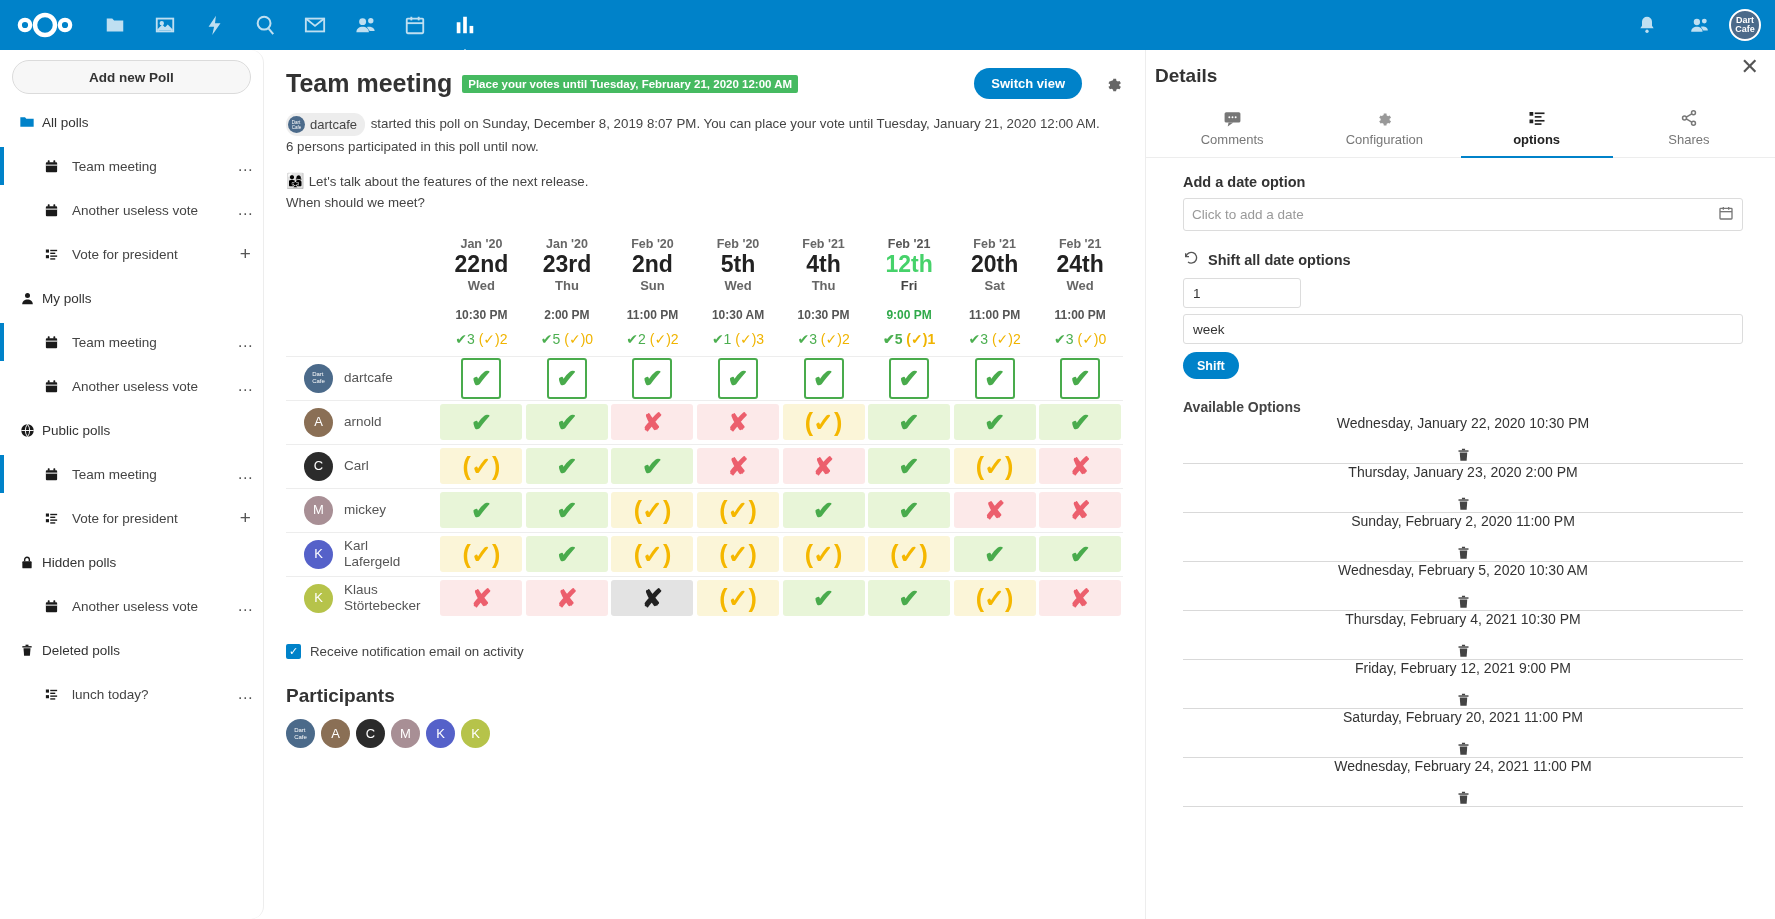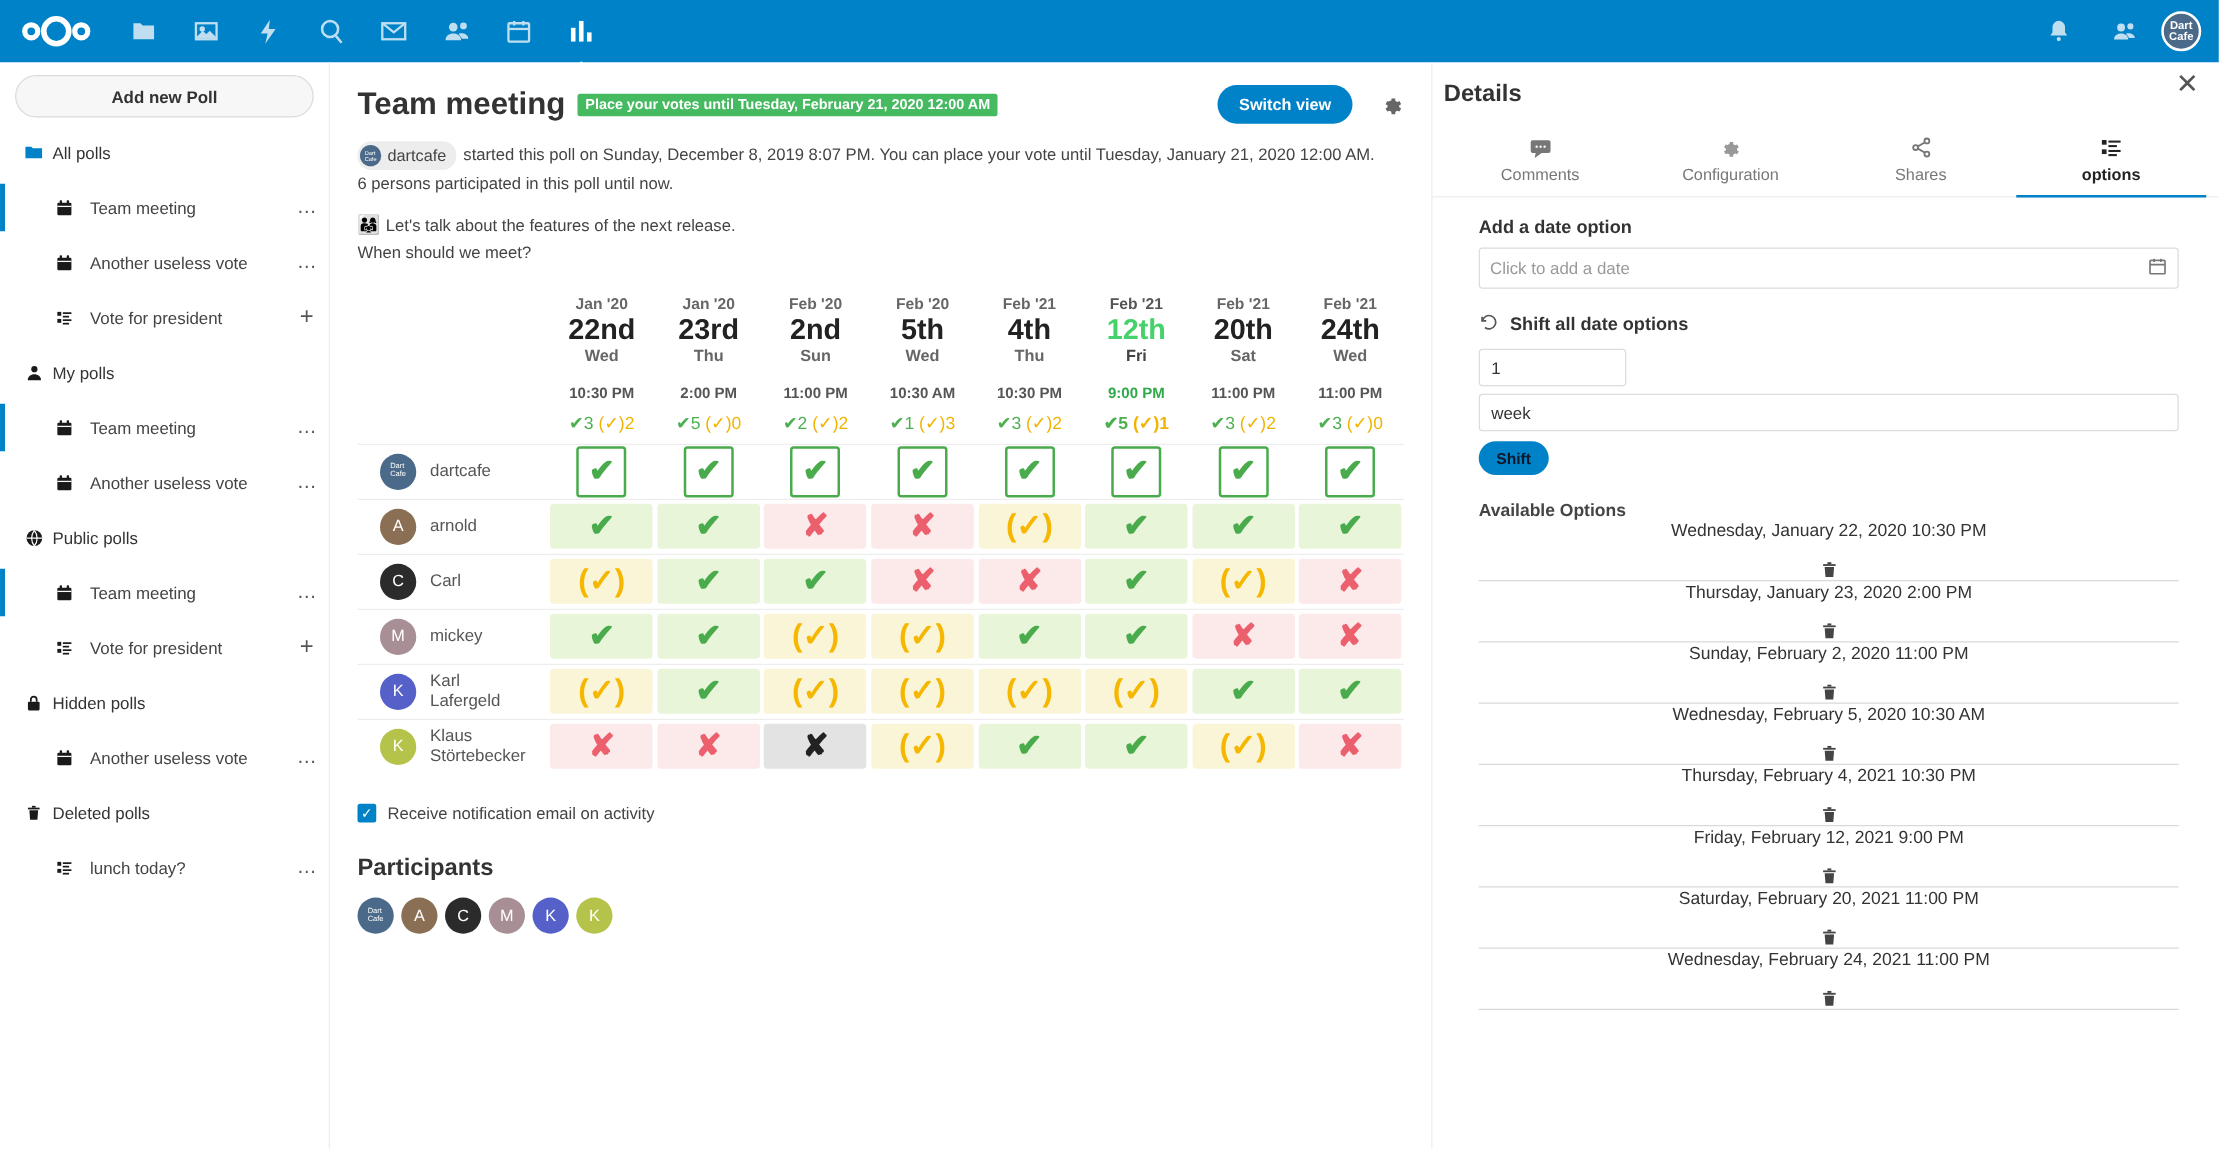--- a/index.html
+++ b/index.html
@@ -36,21 +36,21 @@
   .useravatar {
     width: 32px; height: 32px; border-radius: 50%;
     background: #4b6a8a; color: #fff; font-size: 9px; font-weight: bold;
     display: flex; align-items: center; justify-content: center;
     flex-direction: column; line-height: 9px; border: 2px solid #fff;
     overflow: hidden; text-align: center;
   }
   
   .sidebar {
     position: absolute; top: 50px; left: 0; width: 264px; height: 869px;
-    background: #fff; border-right: 1px solid #ededed; overflow: hidden;
+    background: #fff; border-right: 1px solid #ededed; overflow: hidden; border-radius: 13px;
   }
   .addpoll {
     margin: 10px 12px 6px 12px; height: 34px; border: 1px solid #dbdbdb;
     border-radius: 17px; background: #f7f7f7; display: flex;
     align-items: center; justify-content: center; font-size: 13.5px;
     font-weight: bold; color: #333; cursor: pointer;
   }
   .navgroup-head {
     display: flex; align-items: center; height: 44px; padding-left: 12px;
     font-size: 13.5px; color: #333; cursor: pointer;
@@ -208,21 +208,21 @@
     margin-top: 9px; width: 118px; height: 30px; border: 1px solid #dcdcdc;
     border-radius: 3px; display: flex; align-items: center; padding: 0 9px;
     font-size: 13.5px; color: #333;
   }
   .unit-in {
     margin-top: 6px; height: 30px; border: 1px solid #dcdcdc;
     border-radius: 3px; display: flex; align-items: center; padding: 0 9px;
     font-size: 13.5px; color: #333;
   }
   .shiftbtn {
-    margin-top: 8px; background: #0082c9; color: #0f172a; border: none;
+    margin-top: 8px; background: #0082c9; color: #ffffff; border: none;
     border-radius: 14px; height: 27px; padding: 0 14px; font-size: 12.5px;
     font-weight: bold; cursor: pointer; font-family: inherit;
   }
   .avail-label { margin-top: 20px; font-size: 14px; font-weight: bold; color: #444; }
   .optrow {
     display: flex; align-items: center; height: 49px;
     border-bottom: 1px solid #d9d9d9; font-size: 14px; color: #333; flex-direction: column;
   }
   .optrow .txt { flex: 1; }
   .optrow .del { width: 26px; display: flex; justify-content: center; cursor: pointer; }
@@ -895,43 +895,43 @@
       </div>
       <div class="det-tab">
         <div class="ti">
           <svg width="18" height="18" viewBox="0 0 24 24" fill="#999">
             <path d="M12 8.4a3.6 3.6 0 100 7.2 3.6 3.6 0 000-7.2zm0 5.6a2 2 0 110-4 2 2 0 010 4z"></path>
             <path d="M19.4 13l2-1.2-1.8-3.1-2.2.8a7.8 7.8 0 00-1.8-1l-.3-2.4h-3.6l-.3 2.4c-.6.3-1.2.6-1.8 1l-2.2-.8L5.6 11.8l2 1.2a7.6 7.6 0 000 2l-2 1.2 1.8 3.1 2.2-.8c.6.4 1.2.8 1.8 1l.3 2.4h3.6l.3-2.4c.6-.2 1.2-.6 1.8-1l2.2.8 1.8-3.1-2-1.2c.1-.7.1-1.3 0-2z"></path>
           </svg>
         </div>
         <div class="tl">Configuration</div>
       </div>
-      <div class="det-tab">
-        <div class="ti">
-          <svg width="18" height="18" viewBox="0 0 24 24" fill="none" stroke="#777" stroke-width="2">
-            <circle cx="18" cy="5" r="2.6"></circle>
-            <circle cx="6" cy="12" r="2.6"></circle>
-            <circle cx="18" cy="19" r="2.6"></circle>
-            <path d="M8.4 10.8l7.2-4.2M8.4 13.2l7.2 4.2"></path>
-          </svg>
-        </div>
-        <div class="tl">Shares</div>
-      </div>
       <div class="det-tab active">
         <div class="ti">
           <svg width="18" height="18" viewBox="0 0 24 24" fill="#222">
             <rect x="2" y="4" width="5" height="5"></rect>
             <rect x="2" y="14" width="5" height="5"></rect>
             <rect x="9" y="4.6" width="13" height="2.2"></rect>
             <rect x="9" y="9.4" width="9" height="2.2"></rect>
             <rect x="9" y="14.6" width="13" height="2.2"></rect>
             <rect x="9" y="19" width="9" height="2.2"></rect>
           </svg>
         </div>
         <div class="tl">options</div>
+      </div>
+      <div class="det-tab">
+        <div class="ti">
+          <svg width="18" height="18" viewBox="0 0 24 24" fill="none" stroke="#777" stroke-width="2">
+            <circle cx="18" cy="5" r="2.6"></circle>
+            <circle cx="6" cy="12" r="2.6"></circle>
+            <circle cx="18" cy="19" r="2.6"></circle>
+            <path d="M8.4 10.8l7.2-4.2M8.4 13.2l7.2 4.2"></path>
+          </svg>
+        </div>
+        <div class="tl">Shares</div>
       </div>
     </div>
   <div class="det-body">
     <div class="sec-label">Add a date option</div>
     <div class="dateinput">
       <span>Click to add a date</span>
       <span class="cal">
         <svg width="16" height="16" viewBox="0 0 24 24" fill="none" stroke="#777" stroke-width="2">
           <rect x="3" y="5" width="18" height="16" rx="1"></rect>
             <line x1="3" y1="10" x2="21" y2="10"></line>

